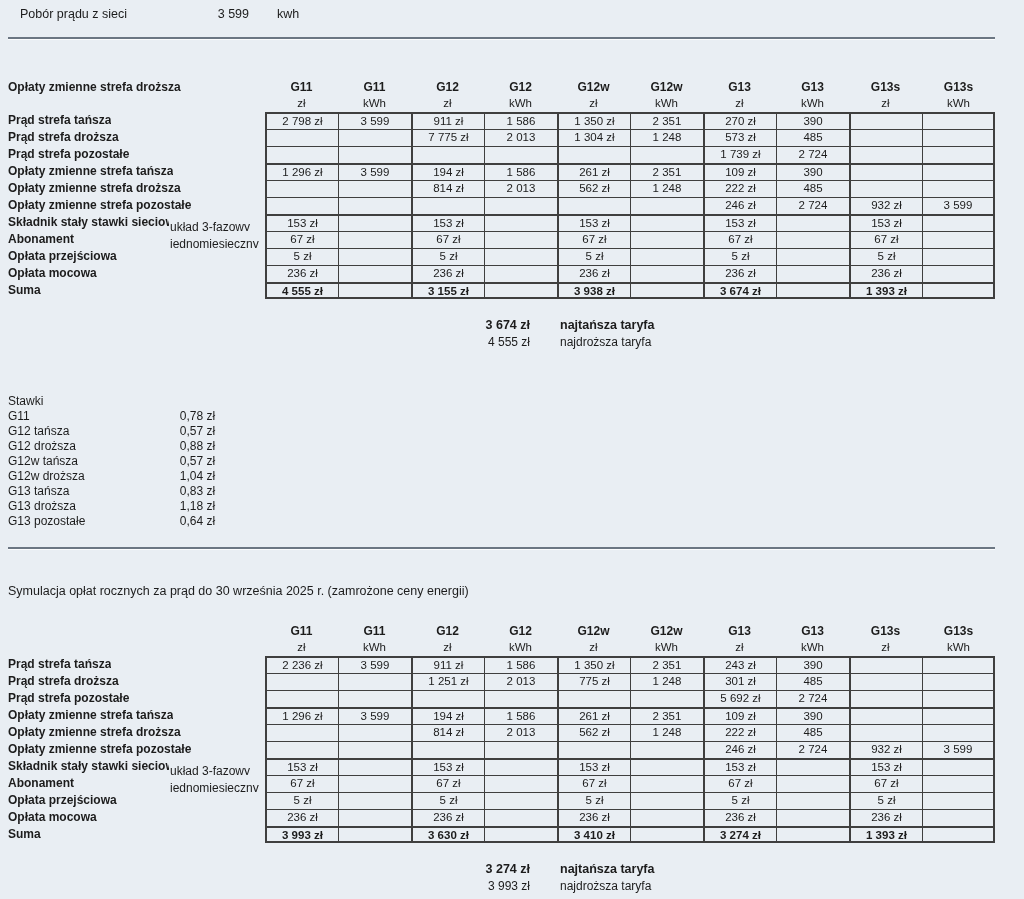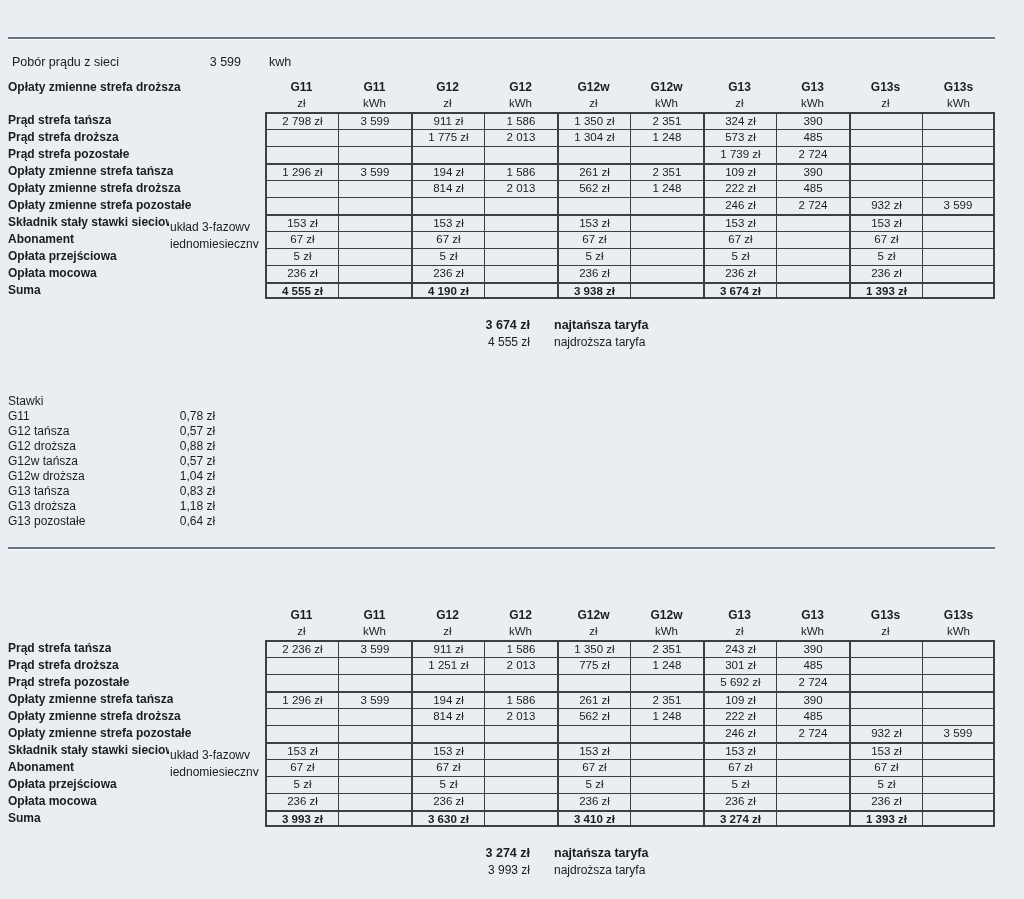--- a/index.html
+++ b/index.html
@@ -1,19 +1,19 @@
 <!DOCTYPE html>
 <html><head>
 <meta charset="utf-8">
 <style>
   html,body{margin:0;padding:0;background:#e9eef3;}
   #page{position:relative;width:1024px;height:899px;background:#e9eef3;
         font-family:"Liberation Sans","DejaVu Sans",sans-serif;color:#1c1c1c;overflow:hidden;}
 
-  .toprow{position:absolute;top:6px;left:12px;display:flex;font-size:12.5px;line-height:17px;margin-top:48px;}
+  .toprow{position:absolute;top:6px;left:20px;display:flex;font-size:12.5px;line-height:17px;}
   .toprow .tname{width:150px;}
   .toprow .tval{width:79px;text-align:right;}
   .toprow .tunit{margin-left:28px;}
 
   .rule{position:absolute;left:8px;width:987px;height:2px;background:#6b7682;border-bottom:1px solid #fbfcfd;}
   .rule1{top:37px;}
   .rule2{top:547px;}
 
   .section{position:absolute;left:0;width:1024px;}
   .sec1{top:55px;}
@@ -37,21 +37,21 @@
          border-left:1px solid #3f3f3f;border-top:1px solid #3f3f3f;}
   .tcell.gl{border-left-width:2px;}
   .tcell.or{border-right:2px solid #3f3f3f;}
   .trow.gt .tcell{border-top-width:2px;}
   .trow.ob .tcell{border-bottom:2px solid #3f3f3f;}
   .trow.boldrow .tcell{font-weight:bold;}
 
   .summary{margin-top:18px;margin-left:8px;}
   .sline{display:flex;height:17px;line-height:17px;font-size:12px;}
   .sline .sval{width:522px;text-align:right;}
-  .sline .slab{margin-left:24px;}
+  .sline .slab{margin-left:30px;}
   .sline.b{font-weight:bold;font-size:12.5px;}
 
   .rates{position:absolute;top:394px;left:8px;font-size:12px;}
   .rline{display:flex;height:15px;line-height:15px;}
   .rline .rname{width:150px;}
   .rline .rval{width:79px;text-align:center;}
 </style>
 </head>
 <body>
 
@@ -94,30 +94,30 @@
           <div class="hcell">kWh</div>
         </div>
         <div class="trow gt">
           <div class="lcell"><span class="lmain">Prąd strefa tańsza</span></div>
           <div class="tcell gl">2 798 zł</div>
           <div class="tcell">3 599</div>
           <div class="tcell gl">911 zł</div>
           <div class="tcell">1 586</div>
           <div class="tcell gl">1 350 zł</div>
           <div class="tcell">2 351</div>
-          <div class="tcell gl">324 zł</div>
+          <div class="tcell gl">270 zł</div>
           <div class="tcell">390</div>
           <div class="tcell gl"></div>
           <div class="tcell or"></div>
         </div>
         <div class="trow">
           <div class="lcell"><span class="lmain">Prąd strefa droższa</span></div>
           <div class="tcell gl"></div>
           <div class="tcell"></div>
-          <div class="tcell gl">1 775 zł</div>
+          <div class="tcell gl">7 775 zł</div>
           <div class="tcell">2 013</div>
           <div class="tcell gl">1 304 zł</div>
           <div class="tcell">1 248</div>
           <div class="tcell gl">573 zł</div>
           <div class="tcell">485</div>
           <div class="tcell gl"></div>
           <div class="tcell or"></div>
         </div>
         <div class="trow">
           <div class="lcell"><span class="lmain">Prąd strefa pozostałe</span></div>
@@ -220,21 +220,21 @@
           <div class="tcell"></div>
           <div class="tcell gl">236 zł</div>
           <div class="tcell"></div>
           <div class="tcell gl">236 zł</div>
           <div class="tcell or"></div>
         </div>
         <div class="trow gt ob boldrow">
           <div class="lcell"><span class="lmain">Suma</span></div>
           <div class="tcell gl">4 555 zł</div>
           <div class="tcell"></div>
-          <div class="tcell gl">4 190 zł</div>
+          <div class="tcell gl">3 155 zł</div>
           <div class="tcell"></div>
           <div class="tcell gl">3 938 zł</div>
           <div class="tcell"></div>
           <div class="tcell gl">3 674 zł</div>
           <div class="tcell"></div>
           <div class="tcell gl">1 393 zł</div>
           <div class="tcell or"></div>
         </div>
       </div>
     <div class="summary">
@@ -285,20 +285,21 @@
         <div class="rline">
           <span class="rname">G13 pozostałe</span>
           <span class="rval">0,64 zł</span>
         </div>
       </div>
   </div>
 
   <div class="rule rule2"></div>
 
   <div class="section sec2">
+    <div class="sec-title">Symulacja opłat rocznych za prąd do 30 września 2025 r. (zamrożone ceny energii)</div>
     <div class="table">
         <div class="hrow hrow1">
           <div class="corner"></div>
           <div class="hcell hname">G11</div>
           <div class="hcell hname">G11</div>
           <div class="hcell hname">G12</div>
           <div class="hcell hname">G12</div>
           <div class="hcell hname">G12w</div>
           <div class="hcell hname">G12w</div>
           <div class="hcell hname">G13</div>

